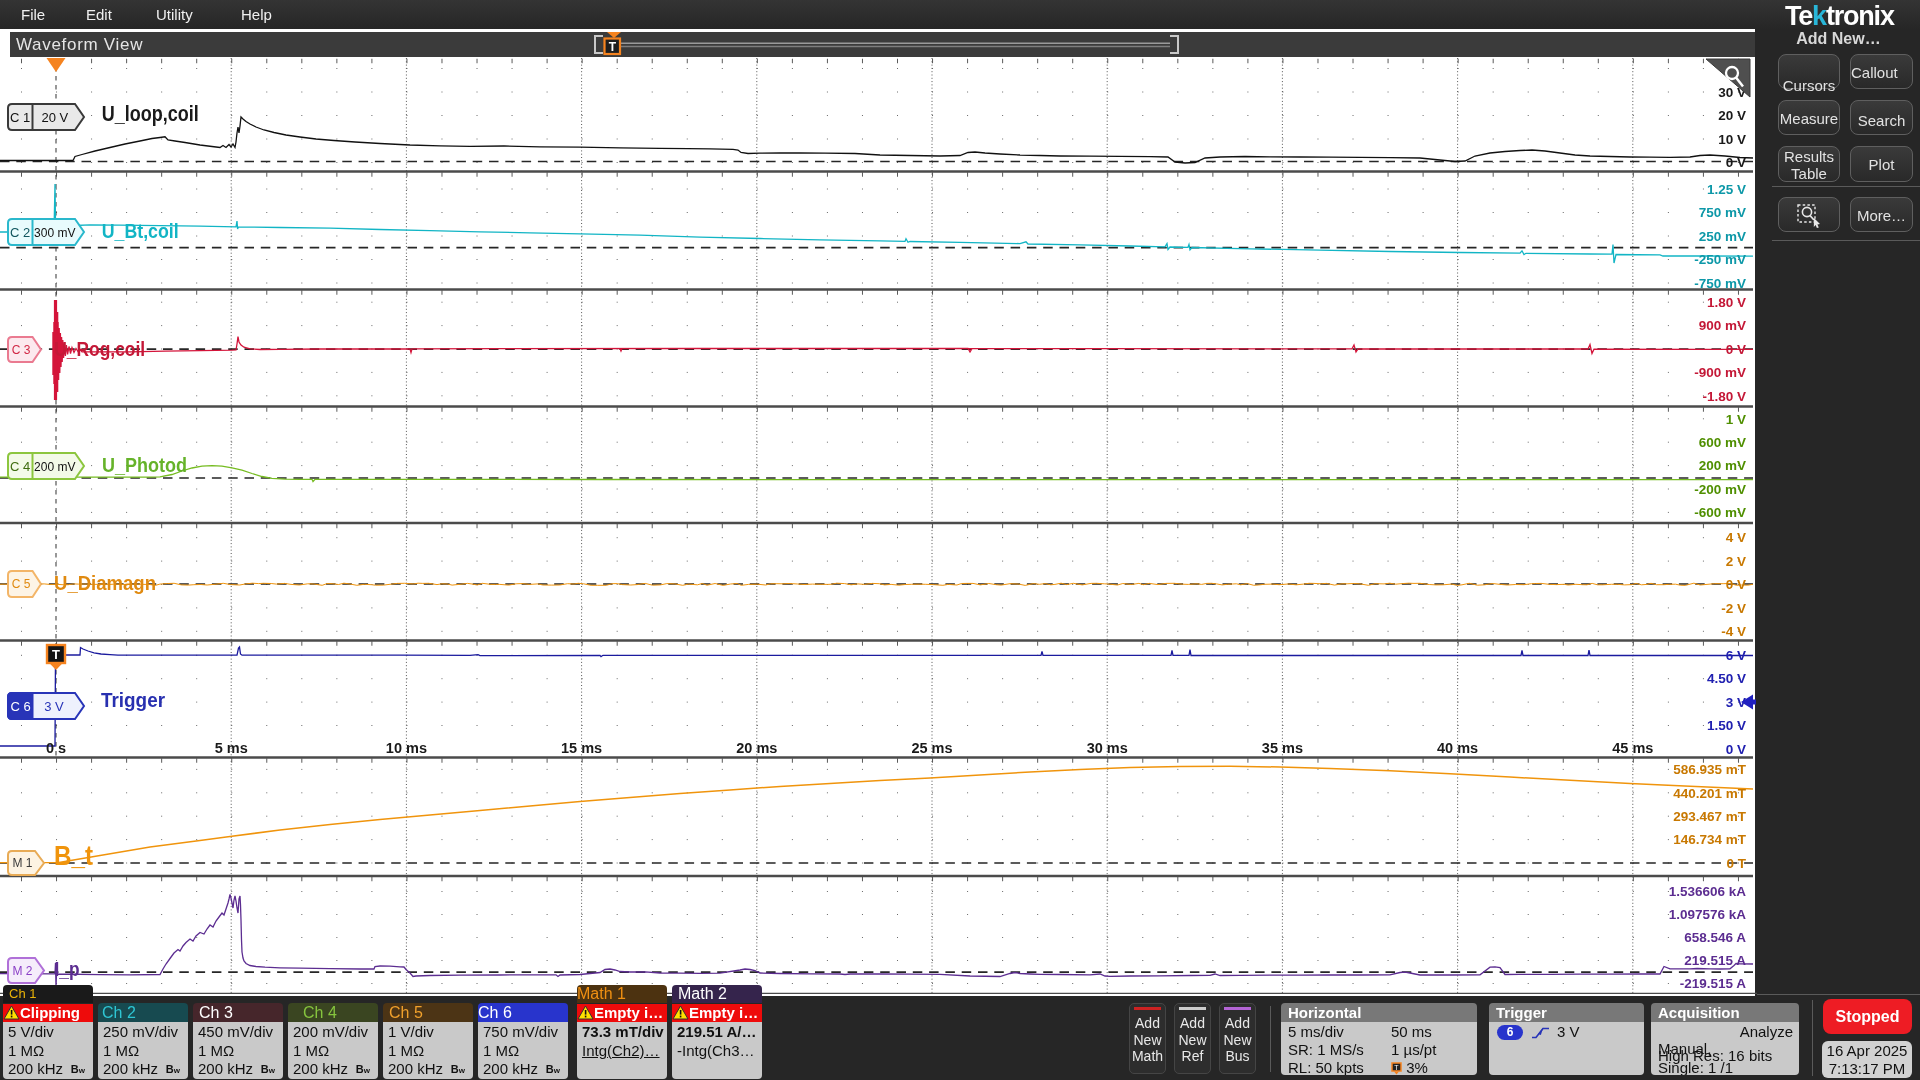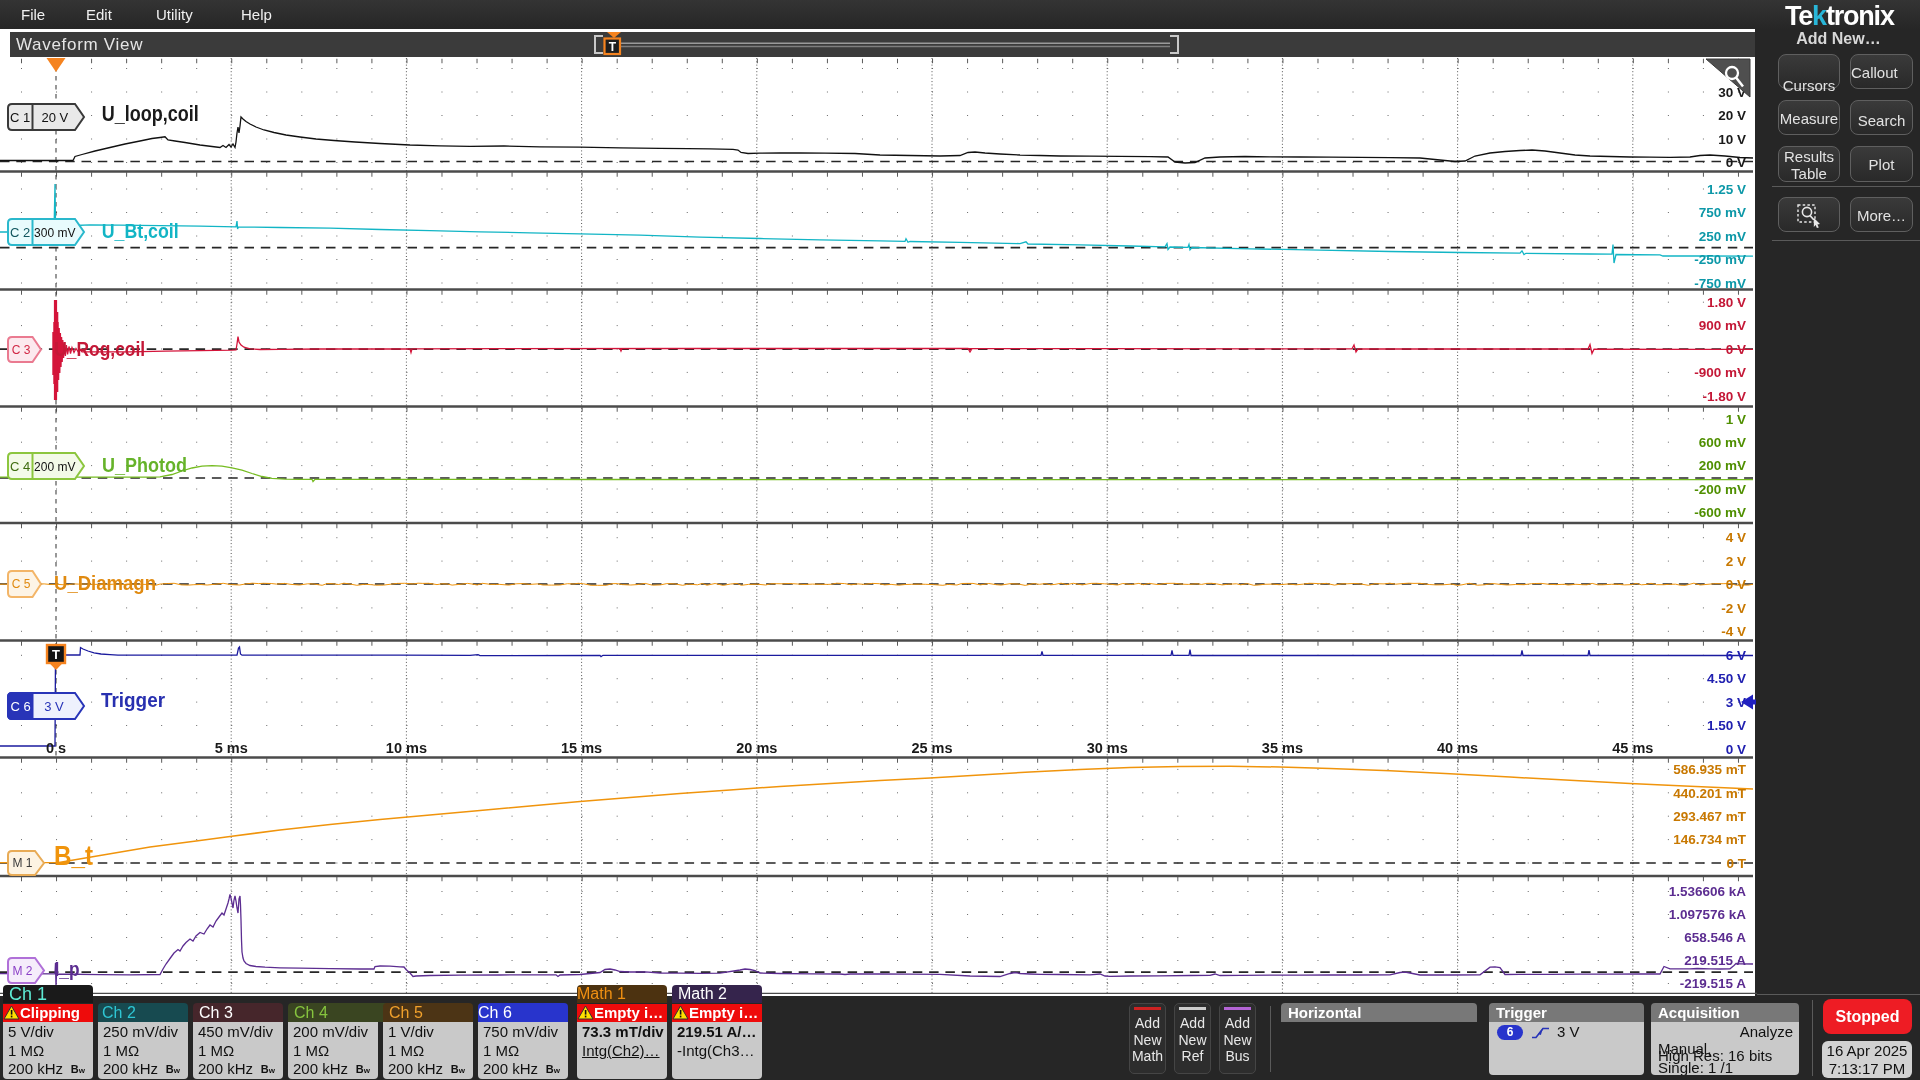--- a/index.html
+++ b/index.html
@@ -219,21 +219,21 @@
       <rect x="4" y="4" width="17" height="17" fill="none" stroke="#e8e8e8" stroke-width="1.4" stroke-dasharray="2.5 2.2"></rect>
       <circle cx="13" cy="11" r="4.6" fill="none" stroke="#e8e8e8" stroke-width="1.6"></circle>
       <line x1="16" y1="14.5" x2="20" y2="19" stroke="#e8e8e8" stroke-width="1.8"></line>
       <polygon points="20,17 26,23 23.4,23.4 24.8,26.4 22.9,27 21.6,24 19.8,26" fill="#e8e8e8"></polygon>
     </svg>
   </div>
 <div style="position:absolute;left:1772px;top:239.5px;width:148px;height:1px;background:#5a5a5a"></div>
 <div style="position:absolute;left:1757px;top:994px;width:163px;height:1px;background:#5a5a5a"></div>
 <div style="position:absolute;left:0;top:996px;width:1920px;height:84px;background:#262626"></div>
 <div style="position:absolute;left:3px;top:985px;width:90px;height:94px">
-    <div style="position:absolute;left:0;top:0;width:90px;height:18px;background:#1a1a1a;border-radius:4px 4px 0 0;color:#5eead4;font-size:18px;line-height:18px;padding-left:6px;box-sizing:border-box">Ch 1</div>
+    <div style="position:absolute;left:0;top:0;width:90px;height:18px;background:#1a1a1a;border-radius:4px 4px 0 0;color:#eab308;font-size:13px;line-height:18px;padding-left:6px;box-sizing:border-box">Ch 1</div>
     <div style="position:absolute;left:0;top:19px;width:90px;height:18px;background:#ee0b0b;color:#fff;font-size:15px;font-weight:bold;line-height:18px;white-space:nowrap;overflow:hidden"><svg width="17" height="15" style="vertical-align:-2px" viewBox="0 0 17 15">
         <polygon points="8.5,1 16,14 1,14" fill="#ffe000" stroke="#333" stroke-width="1"></polygon>
         <rect x="7.8" y="5" width="1.6" height="4.6" fill="#111"></rect>
         <rect x="7.8" y="10.6" width="1.6" height="1.8" fill="#111"></rect>
       </svg>Clipping</div>
     <div style="position:absolute;left:0;top:37px;width:90px;height:57px;background:#c9c9c9;border-radius:0 0 4px 4px;color:#111;font-size:15px;padding:1px 0 0 5px;box-sizing:border-box">
       <div style="position:relative;height:18.6px;line-height:18.6px;white-space:nowrap;">5 V/div</div>
       <div style="position:relative;height:18.6px;line-height:18.6px;white-space:nowrap;">1 MΩ</div>
       <div style="position:relative;height:18.6px;line-height:18.6px;white-space:nowrap;">200 kHz<span style="position:absolute;right:8px;font-size:11px;font-weight:bold">B<span style="font-size:8px">w</span></span></div>
     </div>
@@ -248,21 +248,21 @@
   </div>
 <div style="position:absolute;left:193px;top:1003px;width:90px;height:76px">
     <div style="position:absolute;left:0;top:0;width:90px;height:19px;background:#46262b;border-radius:4px 4px 0 0;color:#fff;font-size:16px;line-height:19px;padding-left:6px;box-sizing:border-box">Ch 3</div>
     <div style="position:absolute;left:0;top:19px;width:90px;height:57px;background:#c9c9c9;border-radius:0 0 4px 4px;color:#111;font-size:15px;padding:1px 0 0 5px;box-sizing:border-box">
       <div style="position:relative;height:18.6px;line-height:18.6px;white-space:nowrap;">450 mV/div</div>
       <div style="position:relative;height:18.6px;line-height:18.6px;white-space:nowrap;">1 MΩ</div>
       <div style="position:relative;height:18.6px;line-height:18.6px;white-space:nowrap;">200 kHz<span style="position:absolute;right:8px;font-size:11px;font-weight:bold">B<span style="font-size:8px">w</span></span></div>
     </div>
   </div>
 <div style="position:absolute;left:288px;top:1003px;width:90px;height:76px">
-    <div style="position:absolute;left:0;top:0;width:104px;height:19px;background:#3a4521;border-radius:4px 4px 0 0;color:#86c43e;font-size:16px;line-height:19px;padding-left:6px;box-sizing:border-box">Ch 4</div>
+    <div style="position:absolute;left:0;top:0;width:90px;height:19px;background:#3a4521;border-radius:4px 4px 0 0;color:#86c43e;font-size:16px;line-height:19px;padding-left:15px;box-sizing:border-box">Ch 4</div>
     <div style="position:absolute;left:0;top:19px;width:90px;height:57px;background:#c9c9c9;border-radius:0 0 4px 4px;color:#111;font-size:15px;padding:1px 0 0 5px;box-sizing:border-box">
       <div style="position:relative;height:18.6px;line-height:18.6px;white-space:nowrap;">200 mV/div</div>
       <div style="position:relative;height:18.6px;line-height:18.6px;white-space:nowrap;">1 MΩ</div>
       <div style="position:relative;height:18.6px;line-height:18.6px;white-space:nowrap;">200 kHz<span style="position:absolute;right:8px;font-size:11px;font-weight:bold">B<span style="font-size:8px">w</span></span></div>
     </div>
   </div>
 <div style="position:absolute;left:383px;top:1003px;width:90px;height:76px">
     <div style="position:absolute;left:0;top:0;width:90px;height:19px;background:#4c3415;border-radius:4px 4px 0 0;color:#f0a02c;font-size:16px;line-height:19px;padding-left:6px;box-sizing:border-box">Ch 5</div>
     <div style="position:absolute;left:0;top:19px;width:90px;height:57px;background:#c9c9c9;border-radius:0 0 4px 4px;color:#111;font-size:15px;padding:1px 0 0 5px;box-sizing:border-box">
       <div style="position:relative;height:18.6px;line-height:18.6px;white-space:nowrap;">1 V/div</div>
@@ -319,20 +319,32 @@
 <div style="position:absolute;left:1219px;top:1003px;width:37px;height:71px;background:#2d2d2d;border:1px solid #454545;border-radius:5px;box-sizing:border-box;color:#e8e8e8;font-size:14px;text-align:center;padding-top:11px">
     <div style="position:absolute;left:4px;right:4px;top:3px;height:3px;background:#b465d6"></div>
     <div style="height:16.5px;line-height:16.5px">Add</div>
     <div style="height:16.5px;line-height:16.5px">New</div>
     <div style="height:16.5px;line-height:16.5px">Bus</div>
   </div>
 <div style="position:absolute;left:1270px;top:1006px;width:1px;height:66px;background:#5a5a5a"></div>
 <div style="position:absolute;left:1812px;top:1000px;width:1px;height:76px;background:#5a5a5a"></div>
 <div style="position:absolute;left:1281px;top:1003px;width:196px;height:72px;border-radius:4px;overflow:hidden">
     <div style="height:19px;background:#787878;color:#fff;font-size:15px;font-weight:bold;line-height:19px;padding-left:7px">Horizontal</div>
+    <div style="height:53px;background:#c9c9c9;color:#111;font-size:15px;position:relative">
+      <div style="position:absolute;left:7px;top:1px">5 ms/div</div>
+      <div style="position:absolute;left:110px;top:1px">50 ms</div>
+      <div style="position:absolute;left:7px;top:19px">SR: 1 MS/s</div>
+      <div style="position:absolute;left:110px;top:19px">1 µs/pt</div>
+      <div style="position:absolute;left:7px;top:37px">RL: 50 kpts</div>
+      <div style="position:absolute;left:110px;top:37px"><svg width="11" height="13" viewBox="0 0 11 13" style="vertical-align:-2px">
+          <rect x="1" y="1" width="9" height="8" fill="#222" stroke="#f5831f" stroke-width="1.5"></rect>
+          <text x="5.5" y="8" font-size="7" fill="#fff" text-anchor="middle" font-family="Liberation Sans">T</text>
+          <polygon points="3,9.5 8,9.5 5.5,12.5" fill="#f5831f"></polygon>
+        </svg> 3%</div>
+    </div>
   </div>
 <div style="position:absolute;left:1489px;top:1003px;width:155px;height:72px;border-radius:4px;overflow:hidden">
     <div style="height:19px;background:#787878;color:#fff;font-size:15px;font-weight:bold;line-height:19px;padding-left:7px">Trigger</div>
     <div style="height:53px;background:#c9c9c9;color:#111;font-size:15px;position:relative">
       <div style="position:absolute;left:8px;top:3px;width:26px;height:15px;background:#2834cc;border-radius:8px;color:#fff;font-size:12px;font-weight:bold;text-align:center;line-height:15px">6</div>
       <svg width="20" height="16" viewBox="0 0 20 16" style="position:absolute;left:42px;top:3px">
         <path d="M1,12.5 H5 L12,3.5 H18" fill="none" stroke="#2834b8" stroke-width="1.7"></path>
         <polygon points="7.1,8.9 12.2,2.6 9.9,9.9" fill="#2834b8"></polygon>
       </svg>
       <div style="position:absolute;left:68px;top:1px">3 V</div>

